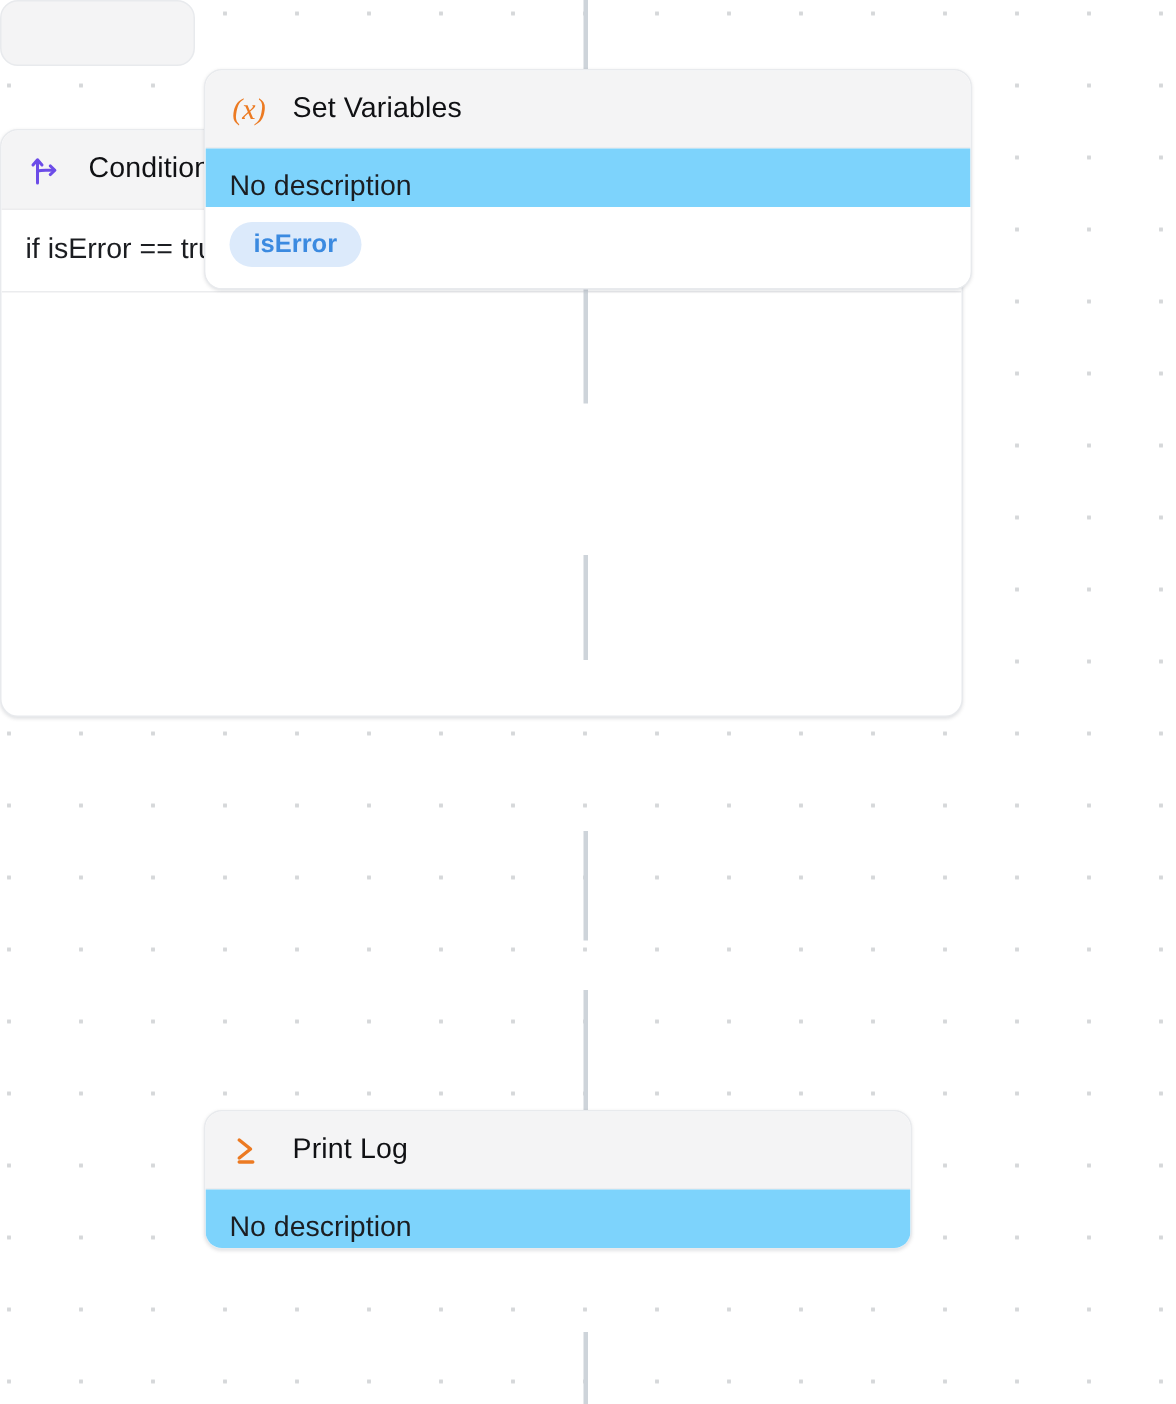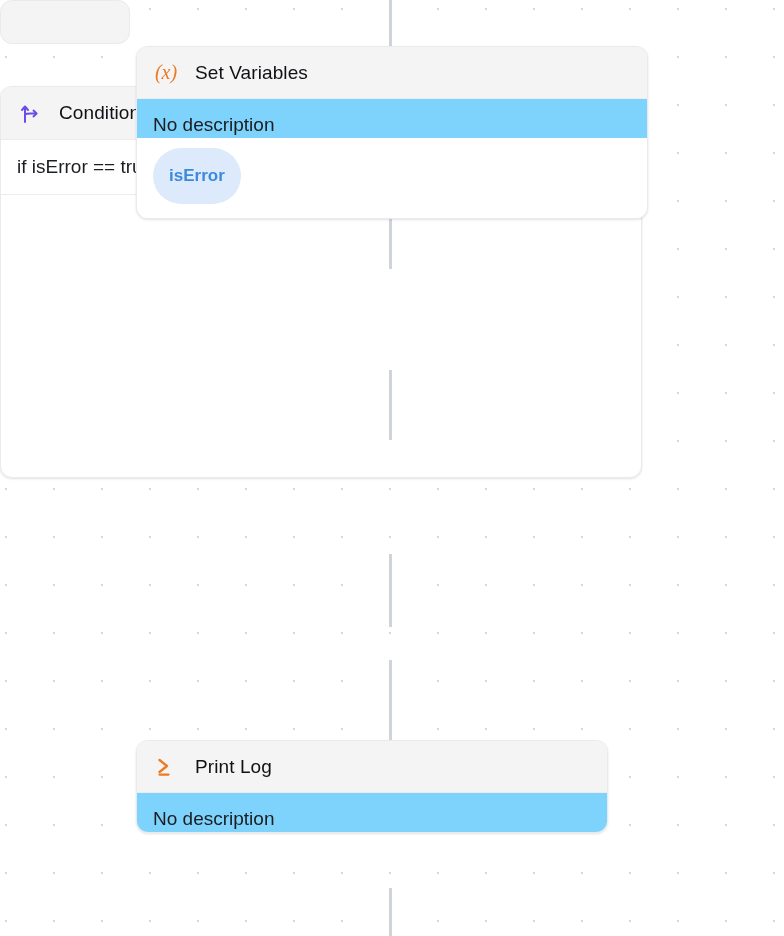--- a/index.html
+++ b/index.html
@@ -95,21 +95,21 @@
     background: #ffffff;
     display: flex;
   }
 
   .badge {
     display: inline-flex;
     align-items: center;
     border-radius: 999px;
     font-size: 17px;
     font-weight: bold;
-    padding: 18px 16px;
+    padding: 5px 16px;
     white-space: nowrap;
   }
   .badge-blue { background: #dceafb; color: #3b8ae0; }
   .badge-gray { background: #eceef0; color: #9aa1a9; }
 
   
   #node-top-partial {
     left: 327px;
     top: -40px;
     width: 130px;

